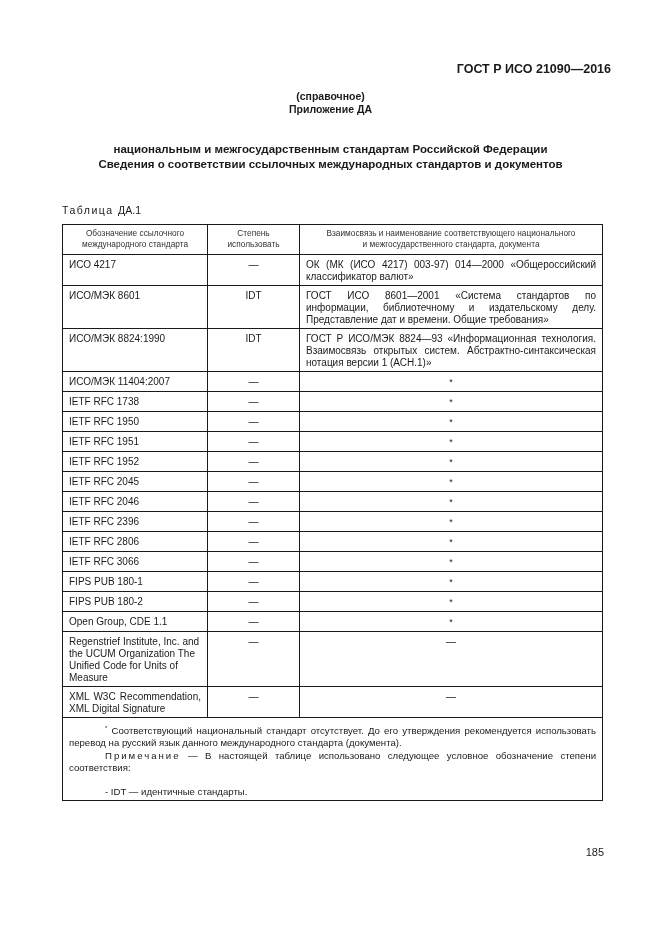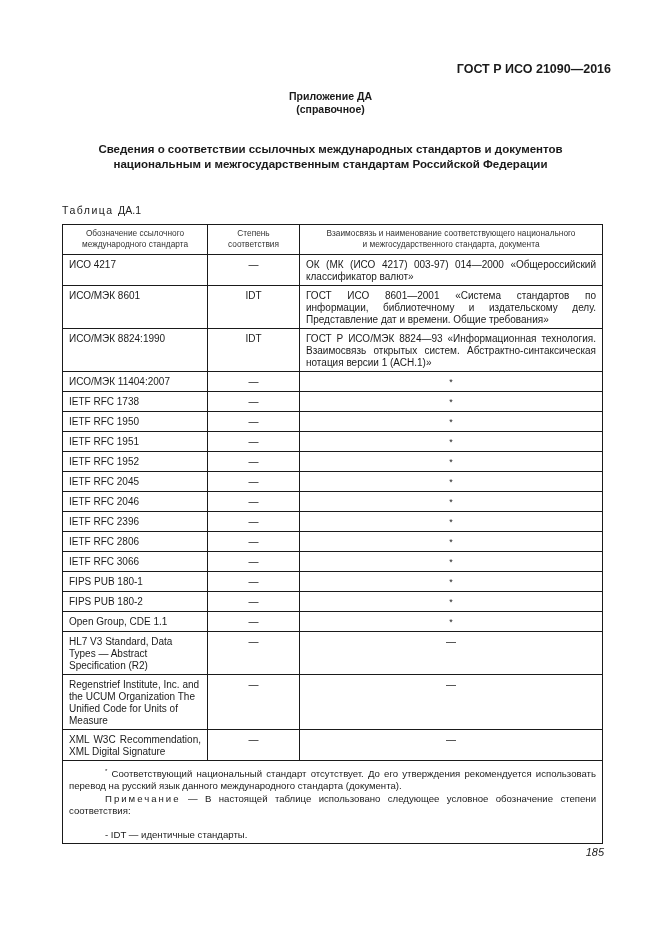--- a/index.html
+++ b/index.html
@@ -18,53 +18,53 @@
     .c2 { width: 79px; text-align: center; }
     .c3 { text-align: justify; }
     .c3.center { text-align: center; }
     .star { font-size: 9px; }
     .row20 td { height: 13px; padding-top: 4px; padding-bottom: 2px; }
     td.notes { padding: 4px 8px 6px 8px; font-size: 9.6px; line-height: 12px; text-align: justify; }
     .note-p { margin: 0; text-indent: 36px; }
     .note-p + .note-p { margin-top: 1px; }
     .spaced { letter-spacing: 2px; }
     .idt-line { margin: 12px 0 0 36px; }
-    .page-num { position: absolute; top: 846px; right: 57px; font-size: 11px; font-style: italic; }
+    .page-num { position: absolute; top: 846px; right: 57px; font-size: 11px; }
     sup { font-size: 6px; vertical-align: 4px; }
   </style>
 </head>
 <body>
 
 <div class="doc-code">ГОСТ Р ИСО 21090—2016</div>
 
 <div class="appendix">
+  <div>(справочное)</div>
   <div>Приложение ДА</div>
-  <div>(справочное)</div>
 </div>
 
 <div class="main-title">
+  <div>национальным и межгосударственным стандартам Российской Федерации</div>
   <div>Сведения о соответствии ссылочных международных стандартов и документов</div>
-  <div>национальным и межгосударственным стандартам Российской Федерации</div>
 </div>
 
 <div class="table-caption">
   <span>Таблица</span>
   <span class="num">ДА.1</span>
 </div>
 
 <table class="grid">
   <thead>
     <tr>
       <th class="c1">
         <div>Обозначение ссылочного</div>
         <div>международного стандарта</div>
       </th>
       <th class="c2">
         <div>Степень</div>
-        <div>соответствия</div>
+        <div>использовать</div>
       </th>
       <th class="c3h">
         <div>Взаимосвязь и наименование соответствующего национального</div>
         <div>и межгосударственного стандарта, документа</div>
       </th>
     </tr>
   </thead>
   <tbody>
     <tr style="height:30px">
       <td class="c1">ИСО 4217</td>
@@ -139,25 +139,20 @@
     <tr class="row20">
       <td class="c1">FIPS PUB 180-2</td>
       <td class="c2">—</td>
       <td class="c3 center star">*</td>
     </tr>
     <tr class="row20">
       <td class="c1">Open Group, CDE 1.1</td>
       <td class="c2">—</td>
       <td class="c3 center star">*</td>
     </tr>
-    <tr style="height:31px">
-      <td class="c1">HL7 V3 Standard, Data Types — Abstract Specification (R2)</td>
-      <td class="c2">—</td>
-      <td class="c3 center">—</td>
-    </tr>
     <tr style="height:44px">
       <td class="c1">Regenstrief Institute, Inc. and the UCUM Organization The Unified Code for Units of Measure</td>
       <td class="c2">—</td>
       <td class="c3 center">—</td>
     </tr>
     <tr style="height:30px">
       <td class="c1" style="text-align:justify">XML W3C Recommendation, XML Digital Signature</td>
       <td class="c2">—</td>
       <td class="c3 center">—</td>
     </tr>

